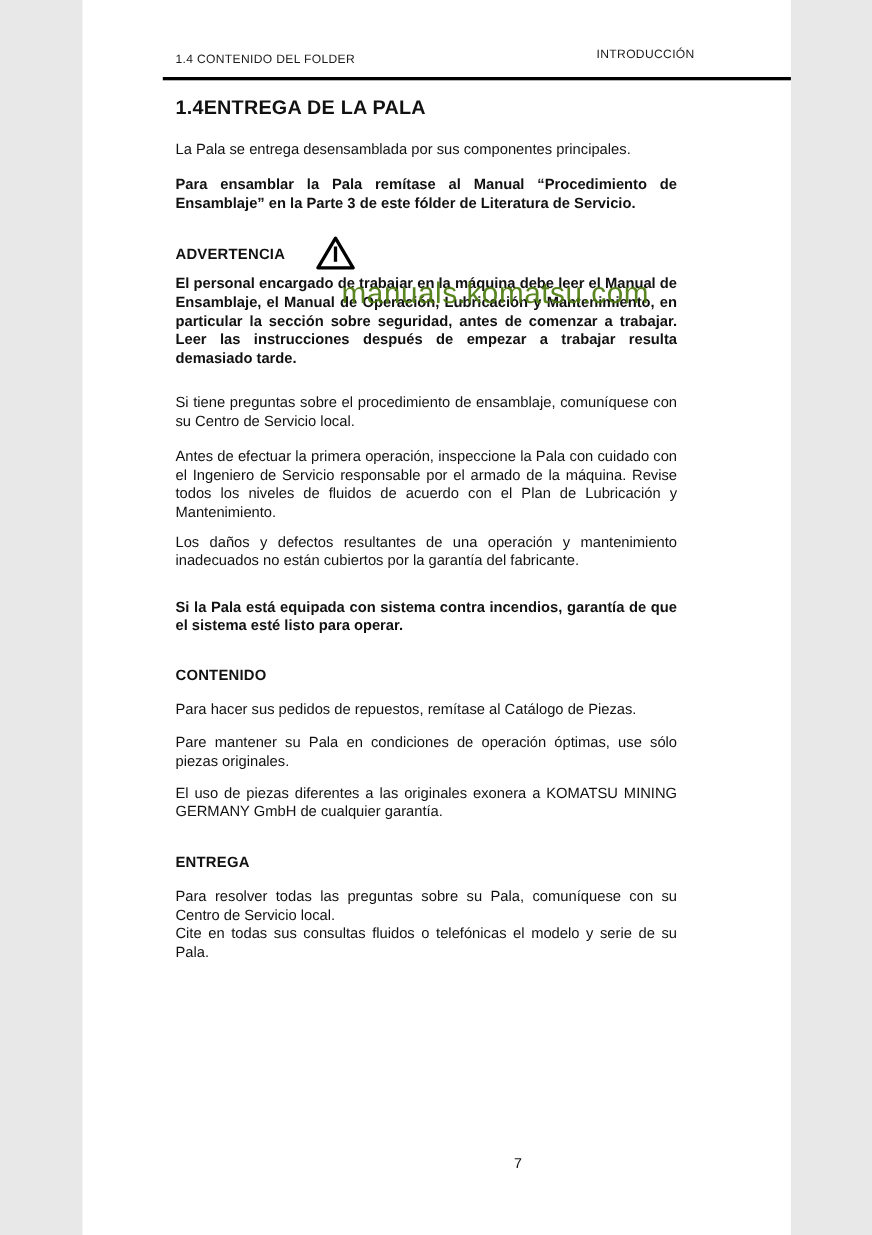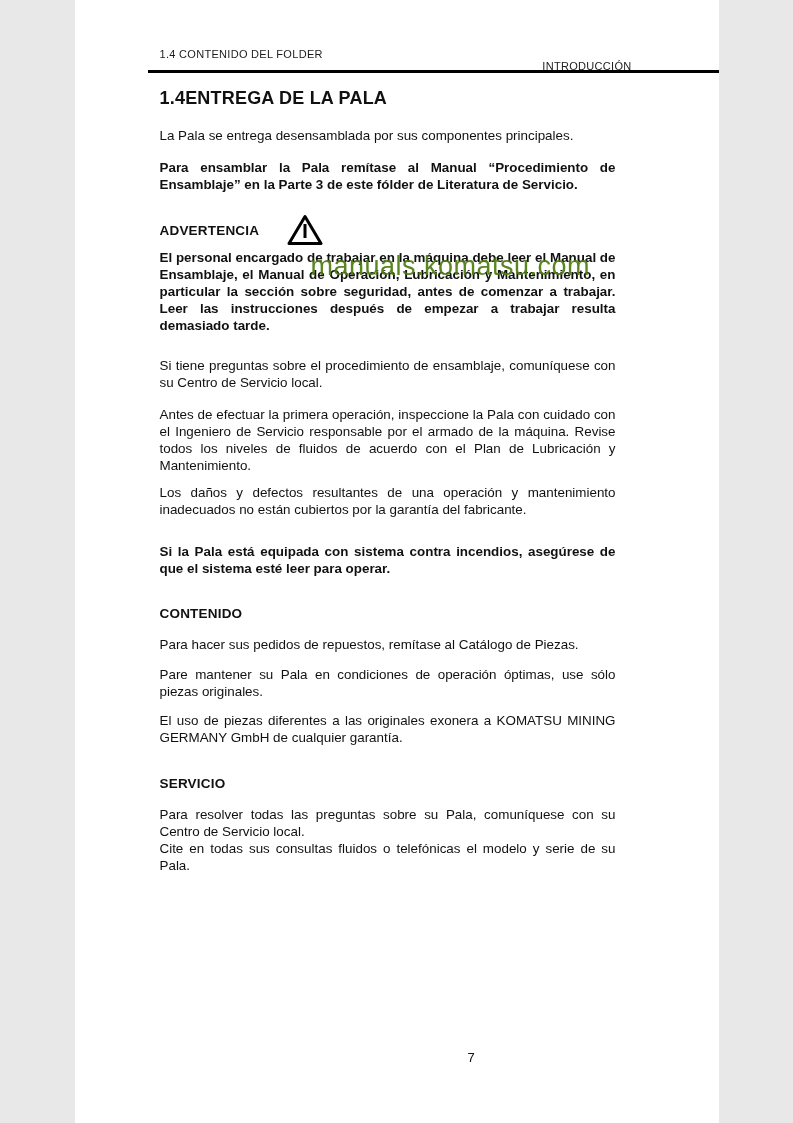--- a/index.html
+++ b/index.html
@@ -8,21 +8,21 @@
     width:644px;height:1123px;
     background:#ffffff;
     margin:0 auto;
     font-family:"Liberation Sans","DejaVu Sans",sans-serif;
     color:#111111;
     overflow:hidden;
   }
   .abs{position:absolute;}
   .hdr{font-size:11px;letter-spacing:0.3px;color:#1c1c1c;}
   .hdr-left{left:85px;top:48px;}
-  .hdr-right{right:87px;top:60px;}
+  .hdr-right{right:87px;top:44px;}
   .rule{left:73px;top:70px;width:637px;height:3px;background:#000000;}
   .title{left:85px;top:88px;font-size:18px;font-weight:bold;letter-spacing:0.2px;white-space:nowrap;}
   .title .num{text-align:right;}
   .col{left:85px;width:456px;}
   .para{font-size:13.4px;line-height:17px;text-align:justify;}
   .bold{font-weight:bold;}
   .heading{font-size:13.5px;font-weight:bold;letter-spacing:0.2px;}
   .warn-head{top:213px;height:34px;display:flex;align-items:center;gap:28px;}
   .warn-icon{display:inline-block;width:36px;height:32px;}
   .p1{top:127px;}
@@ -77,28 +77,28 @@
   <div class="abs col para bold warn-body">El personal encargado de trabajar en la máquina debe leer el Manual de Ensamblaje, el Manual de Operación, Lubricación y Mantenimiento, en particular la sección sobre seguridad, antes de comenzar a trabajar. Leer las instrucciones después de empezar a trabajar resulta demasiado tarde.</div>
 
   <div class="abs watermark">manuals.komatsu.com</div>
 
   <div class="abs col para p4">Si tiene preguntas sobre el procedimiento de ensamblaje, comuníquese con su Centro de Servicio local.</div>
 
   <div class="abs col para p5">Antes de efectuar la primera operación, inspeccione la Pala con cuidado con el Ingeniero de Servicio responsable por el armado de la máquina. Revise todos los niveles de fluidos de acuerdo con el Plan de Lubricación y Mantenimiento.</div>
 
   <div class="abs col para p6">Los daños y defectos resultantes de una operación y mantenimiento inadecuados no están cubiertos por la garantía del fabricante.</div>
 
-  <div class="abs col para bold nota-body">Si la Pala está equipada con sistema contra incendios, asegúrese de que el sistema esté leer para operar.</div>
+  <div class="abs col para bold nota-body">Si la Pala está equipada con sistema contra incendios, garantía de que el sistema esté listo para operar.</div>
 
   <div class="abs col heading rep-head">CONTENIDO</div>
   <div class="abs col para rep-p1">Para hacer sus pedidos de repuestos, remítase al Catálogo de Piezas.</div>
   <div class="abs col para rep-p2">Pare mantener su Pala en condiciones de operación óptimas, use sólo piezas originales.</div>
   <div class="abs col para rep-p3">El uso de piezas diferentes a las originales exonera a KOMATSU MINING GERMANY GmbH de cualquier garantía.</div>
 
-  <div class="abs col heading serv-head">SERVICIO</div>
+  <div class="abs col heading serv-head">ENTREGA</div>
   <div class="abs col serv-p">
     <div class="para">Para resolver todas las preguntas sobre su Pala, comuníquese con su Centro de Servicio local.</div>
     <div class="para">Cite en todas sus consultas fluidos o telefónicas el modelo y serie de su Pala.</div>
   </div>
 
   <div class="abs pagenum">7</div>
 
 </div>
 
 </body></html>

